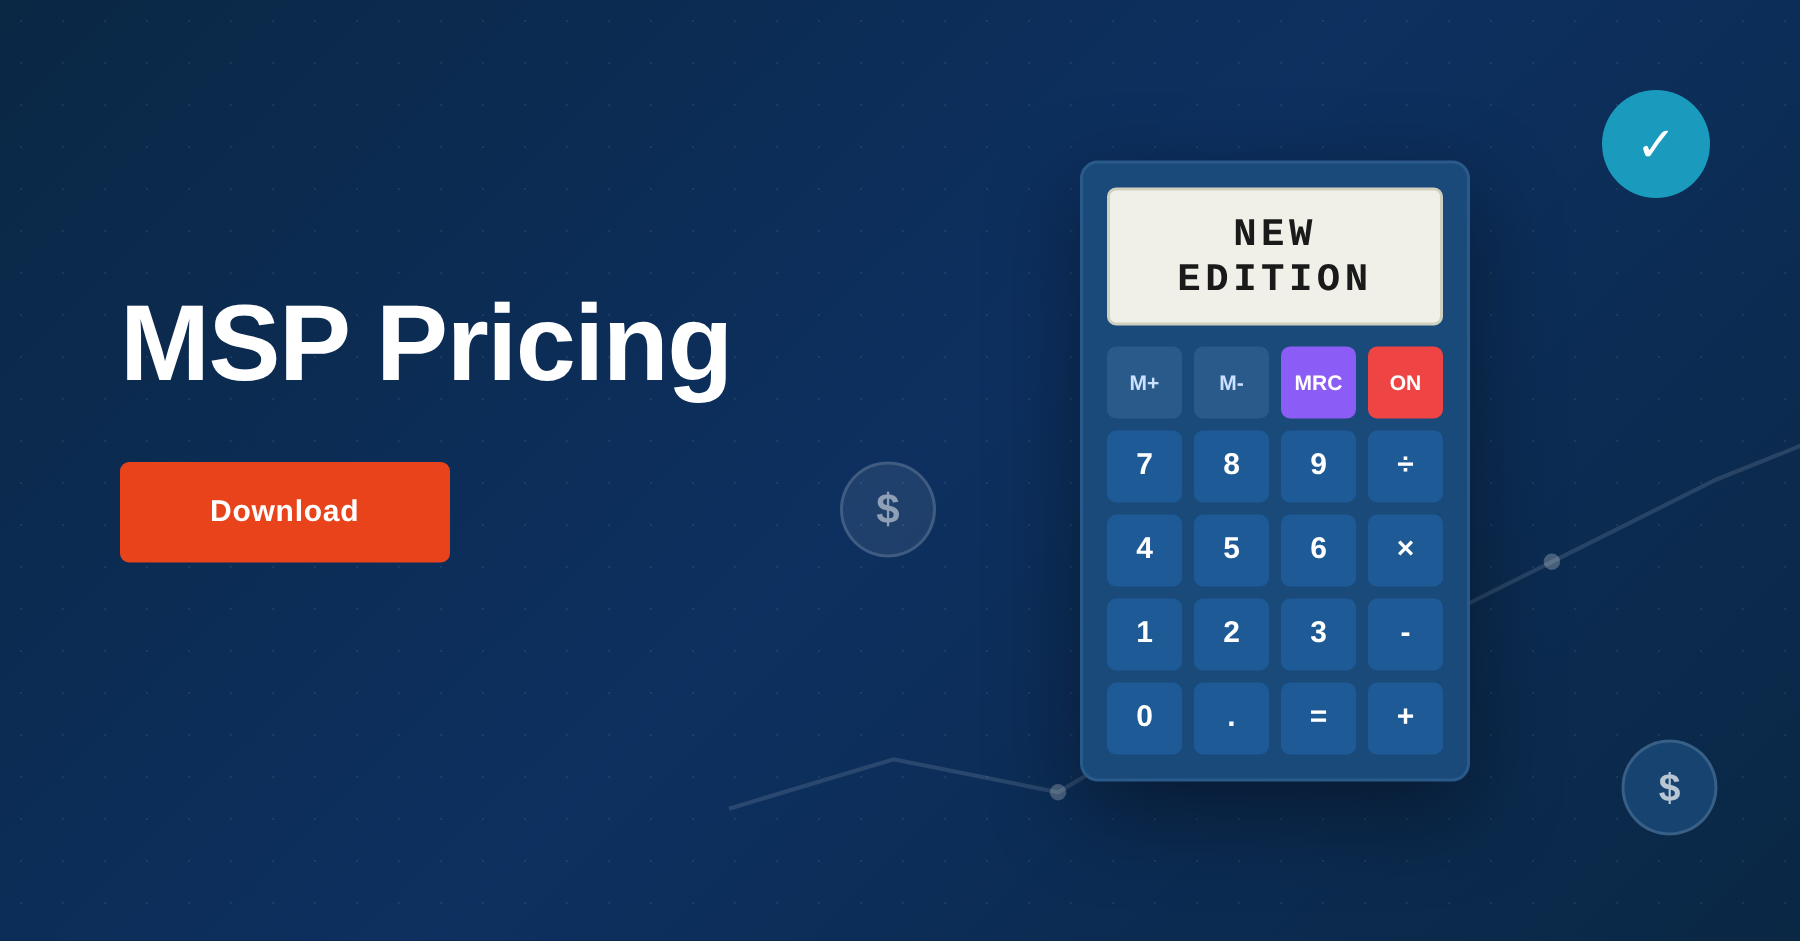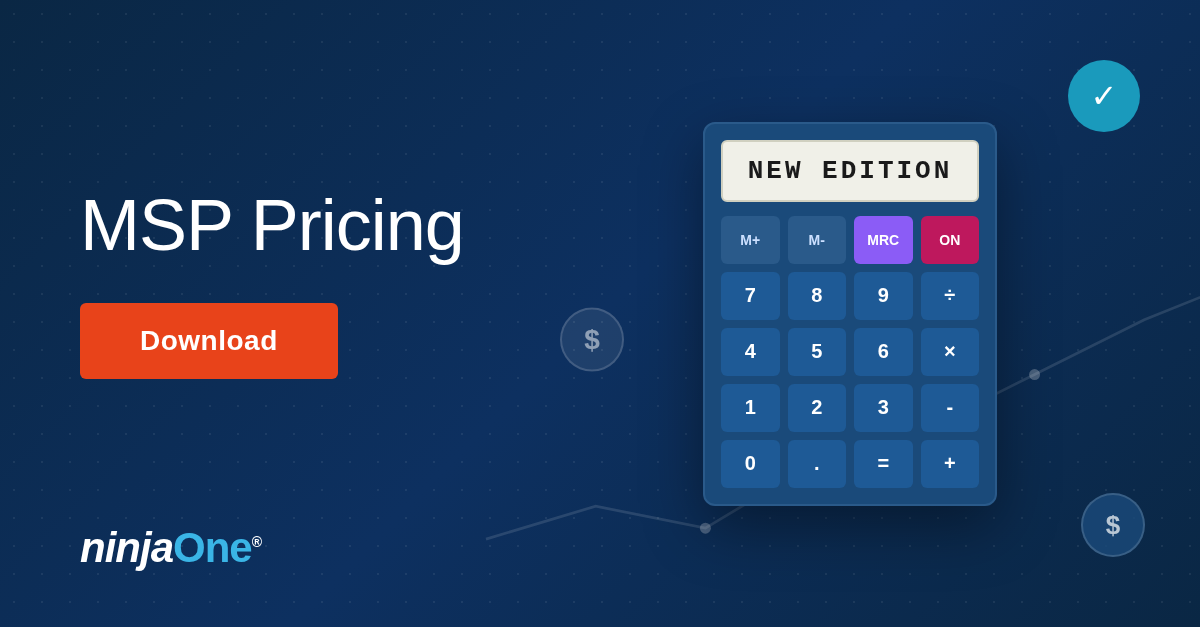--- a/index.html
+++ b/index.html
@@ -34,32 +34,32 @@
     
     .left-content {
       position: relative;
       z-index: 2;
       padding: 60px 0 60px 80px;
       flex: 0 0 500px;
     }
 
     .main-title {
       font-size: 72px;
-      font-weight: 400;
+      font-weight: 700;
       color: #ffffff;
       line-height: 1.05;
       margin-bottom: 40px;
       letter-spacing: -1px;
     }
 
     .download-btn {
       display: inline-block;
       background-color: #e8431a;
       color: #ffffff;
-      font-size: 28px;
+      font-size: 20px;
       font-weight: 600;
       padding: 22px 60px;
       border-radius: 6px;
       cursor: pointer;
       border: none;
       letter-spacing: 0.5px;
       margin-bottom: 60px;
     }
 
     .logo-area {
@@ -113,21 +113,21 @@
       z-index: 1;
     }
 
     
     .calculator {
       position: relative;
       z-index: 3;
       background: #1a4a7a;
       border-radius: 12px;
       padding: 16px;
-      width: 294px;
+      width: 260px;
       box-shadow: 0 20px 60px rgba(0,0,0,0.4);
       border: 2px solid #2a5a8a;
     }
 
     .calc-display {
       background: #f0f0e8;
       border-radius: 6px;
       padding: 14px 16px;
       margin-bottom: 14px;
       font-family: 'Courier New', monospace;
@@ -169,21 +169,21 @@
       font-size: 14px;
       color: #cce0ff;
     }
 
     .calc-btn.teal {
       background: #8b5cf6;
       font-size: 14px;
     }
 
     .calc-btn.red {
-      background: #be185d;
+      background: #ef4444;
       font-size: 14px;
     }
 
     .calc-btn.zero {
       grid-column: span 1;
     }
 
     
     .dollar-circle-left {
       position: absolute;
@@ -246,25 +246,20 @@
 <div class="container">
   <div class="dots-overlay"></div>
 
   <div class="left-content">
     <h1 class="main-title">
       <span>MSP Pricing</span><br>
     </h1>
     <button class="download-btn">Download</button>
   </div>
 
-  <div class="logo-area">
-    <span class="logo-text">
-      <span class="ninja">ninja</span><span class="one">One</span><span class="logo-reg">®</span>
-    </span>
-  </div>
 
   <div class="right-content">
 
     <svg class="graph-svg" viewBox="0 0 700 400" preserveAspectRatio="xMidYMid meet">
       <polyline points="0,320 100,290 200,310 300,250 400,220 500,170 600,120 700,80" fill="none" stroke="rgba(255,255,255,0.12)" stroke-width="2.5"></polyline>
 
       <circle cx="200" cy="310" r="5" fill="rgba(255,255,255,0.25)"></circle>
       <circle cx="300" cy="250" r="5" fill="rgba(255,255,255,0.25)"></circle>
       <circle cx="400" cy="220" r="5" fill="rgba(255,255,255,0.25)"></circle>
       <circle cx="500" cy="170" r="5" fill="rgba(255,255,255,0.25)"></circle>

